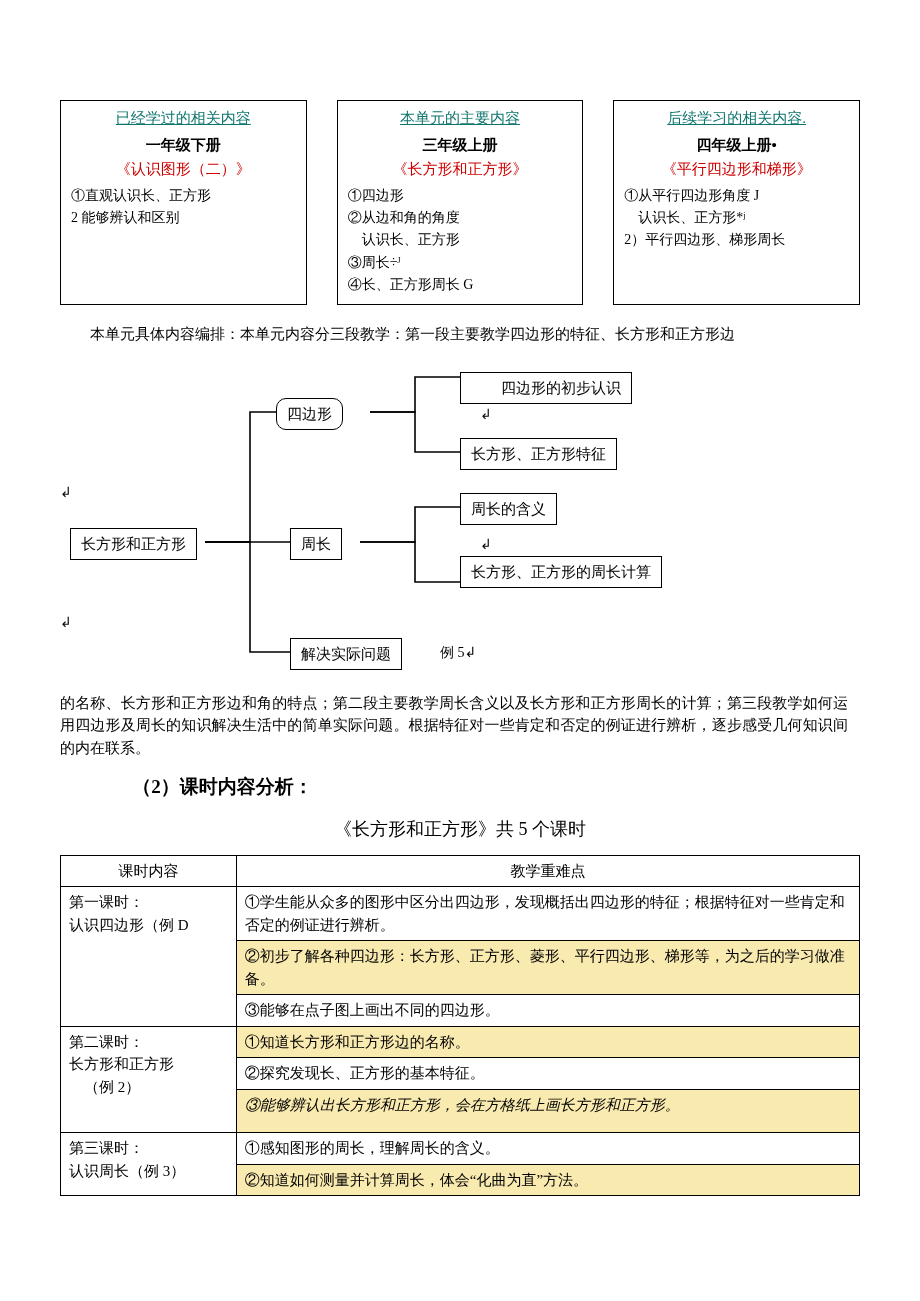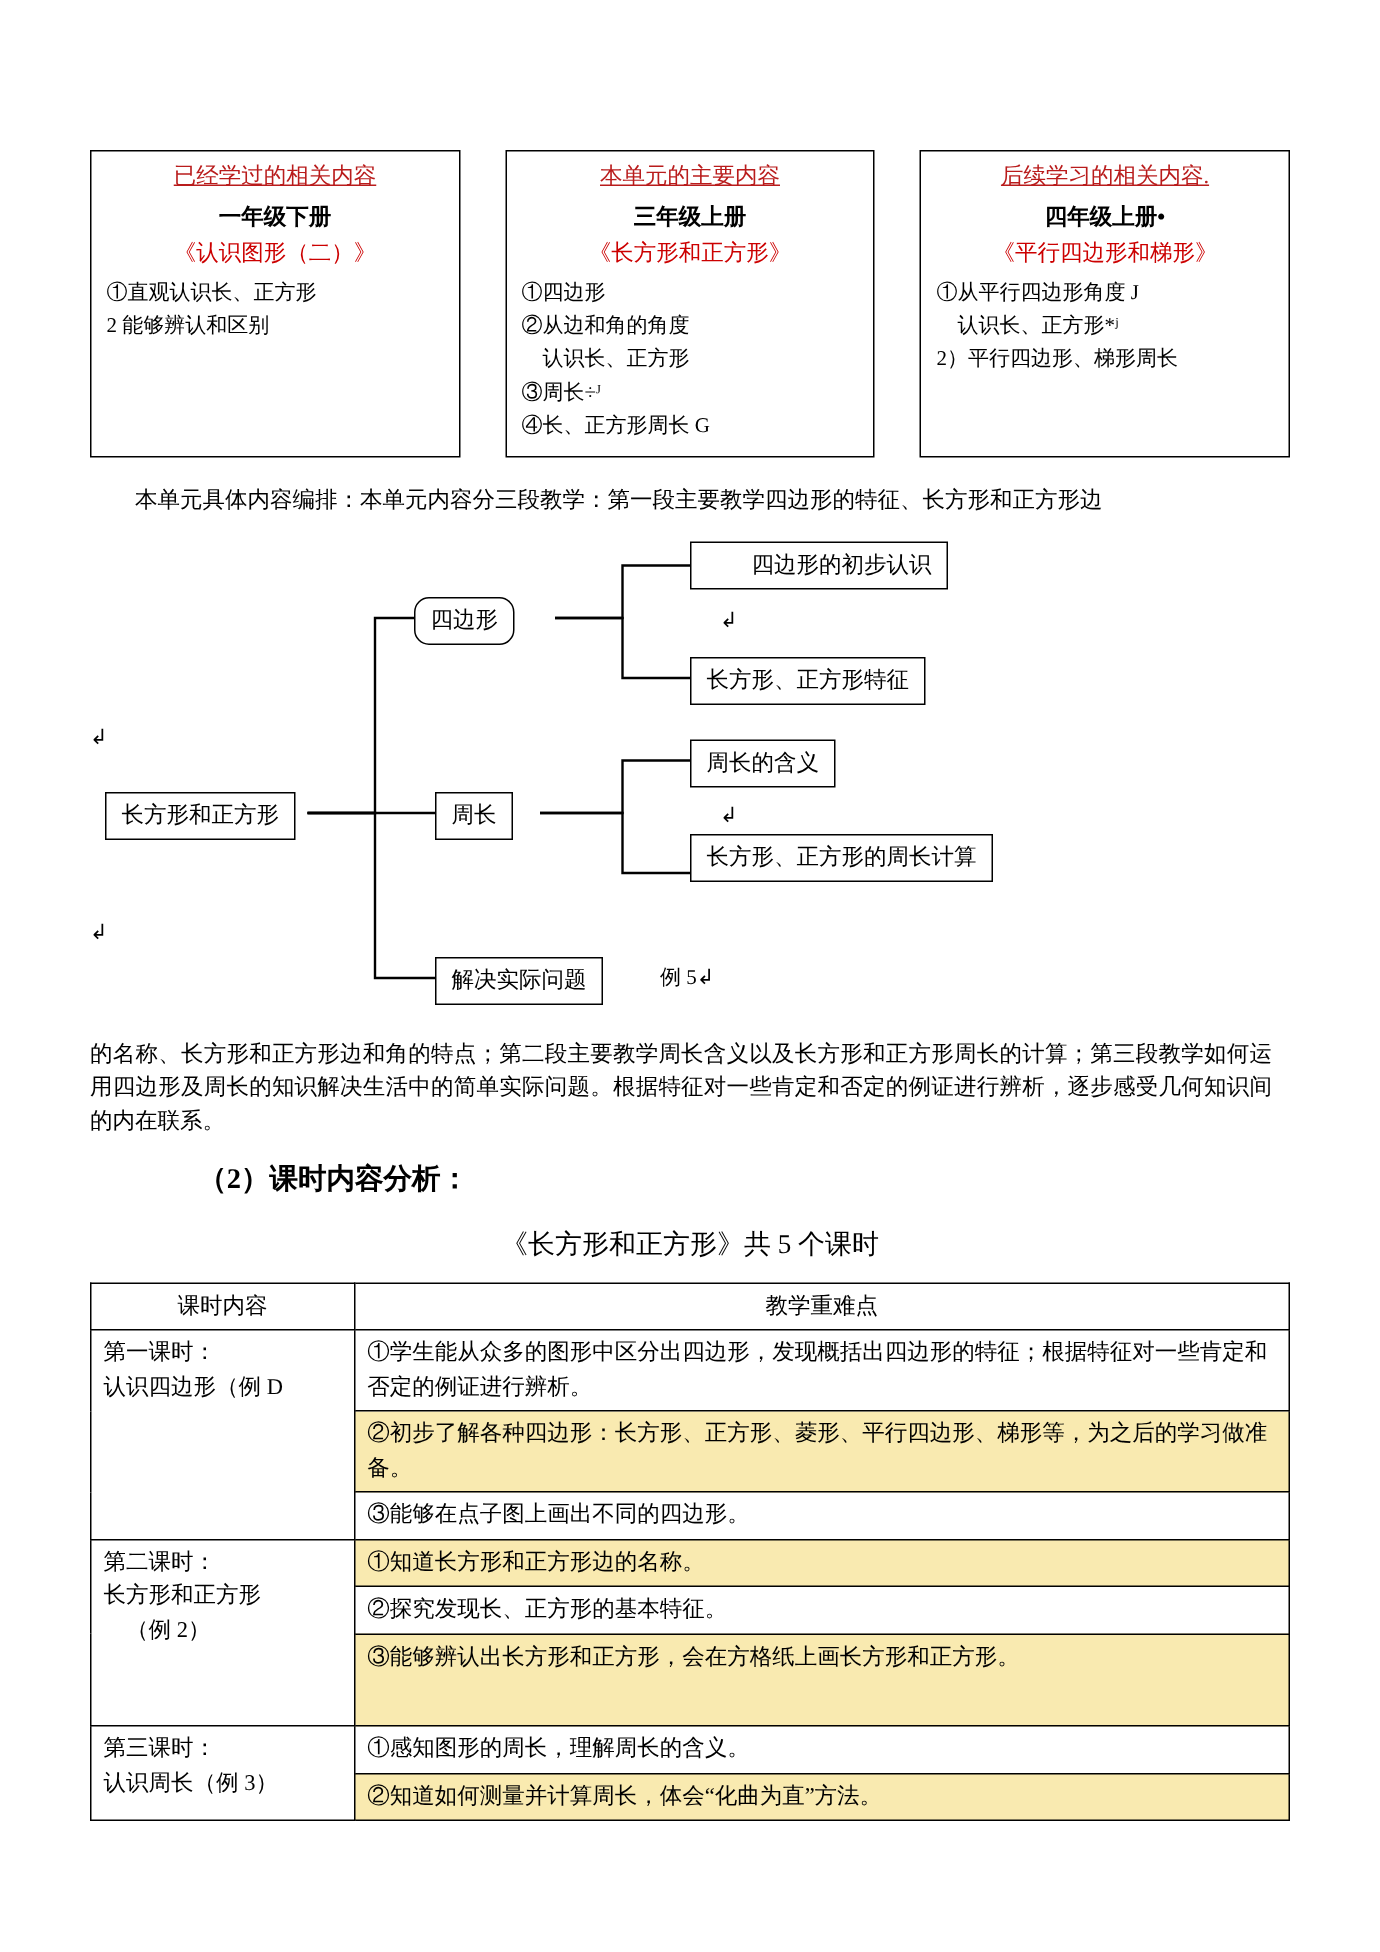--- a/index.html
+++ b/index.html
@@ -18,21 +18,21 @@
     margin-bottom: 18px;
   }
   .tbox {
     border: 1.5px solid #000;
     padding: 6px 10px 8px 10px;
     flex: 1;
   }
   .tbox-head {
     text-align: center;
     text-decoration: underline;
-    color: #b91c1c;
+    color: #0f766e;
     margin-bottom: 4px;
   }
   .tbox .grade {
     text-align: center;
     font-weight: bold;
     margin-bottom: 2px;
   }
   .tbox .titlebook {
     text-align: center;
     color: #c00;
@@ -145,21 +145,21 @@
       <path d="M300 190 L355 190 L355 230 L400 230"></path>
     </g>
   </svg>
 
   <div class="dbox" style="left:10px; top:176px;">长方形和正方形</div>
 
   <div class="dbox" style="left:216px; top:46px;border-radius:10px;">四边形</div>
   <div class="dbox" style="left:230px; top:176px;">周长</div>
   <div class="dbox" style="left:230px; top:286px;">解决实际问题</div>
 
-  <div class="dbox" style="left:400px; top:9px;padding-left:40px;">四边形的初步认识</div>
+  <div class="dbox" style="left:400px; top:20px;padding-left:40px;">四边形的初步认识</div>
   <div class="dbox" style="left:400px; top:86px;">长方形、正方形特征</div>
   <div class="dbox" style="left:400px; top:141px;">周长的含义</div>
   <div class="dbox" style="left:400px; top:204px;">长方形、正方形的周长计算</div>
 
   <div class="small-note" style="left:380px; top:290px;">例 5↲</div>
   <div class="small-note" style="left:420px; top:52px;">↲</div>
   <div class="small-note" style="left:420px; top:182px;">↲</div>
   <div class="small-note" style="left:0px; top:130px;">↲</div>
   <div class="small-note" style="left:0px; top:260px;">↲</div>
 </div>
@@ -197,21 +197,21 @@
       <div class="lesson-title">第二课时：</div>
       <div class="lesson-title">长方形和正方形</div>
       <div class="lesson-title">　（例 2）</div>
     </td>
     <td>①知道长方形和正方形边的名称。</td>
   </tr>
   <tr>
     <td>②探究发现长、正方形的基本特征。</td>
   </tr>
   <tr class="yellow">
-    <td style="padding-bottom:34px;">③能够辨认出长方形和正方形，会在方格纸上画长方形和正方形。</td>
+    <td style="padding-bottom:16px;font-style:italic;">③能够辨认出长方形和正方形，会在方格纸上画长方形和正方形。</td>
   </tr>
 
   <tr>
     <td rowspan="2">
       <div class="lesson-title">第三课时：</div>
       <div class="lesson-title">认识周长（例 3）</div>
     </td>
     <td>①感知图形的周长，理解周长的含义。</td>
   </tr>
   <tr class="yellow">

